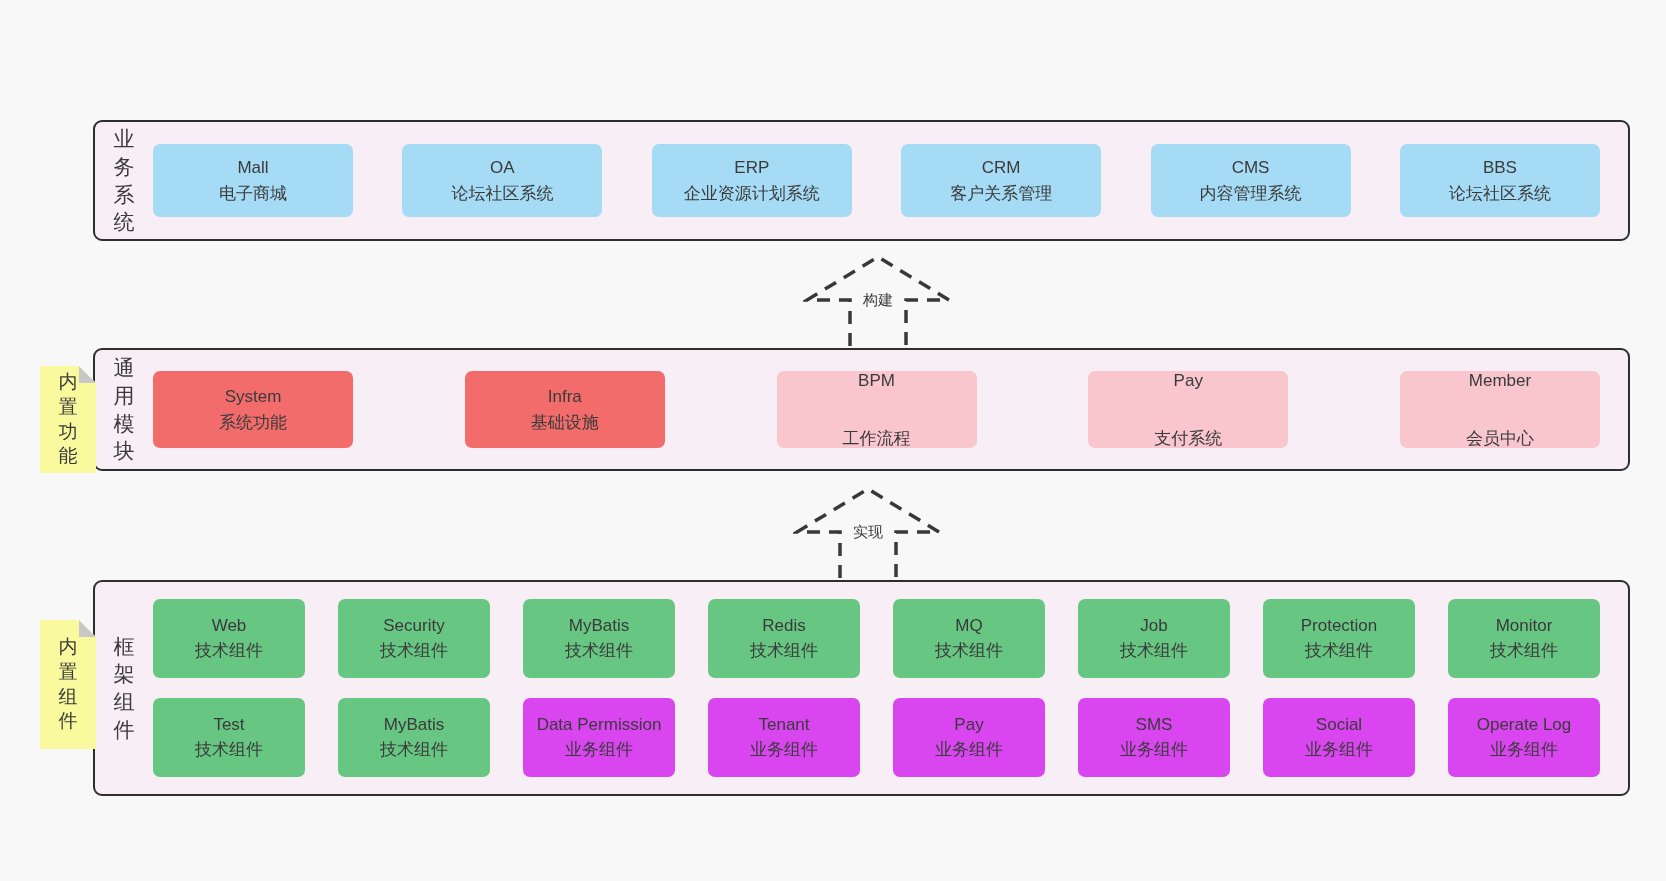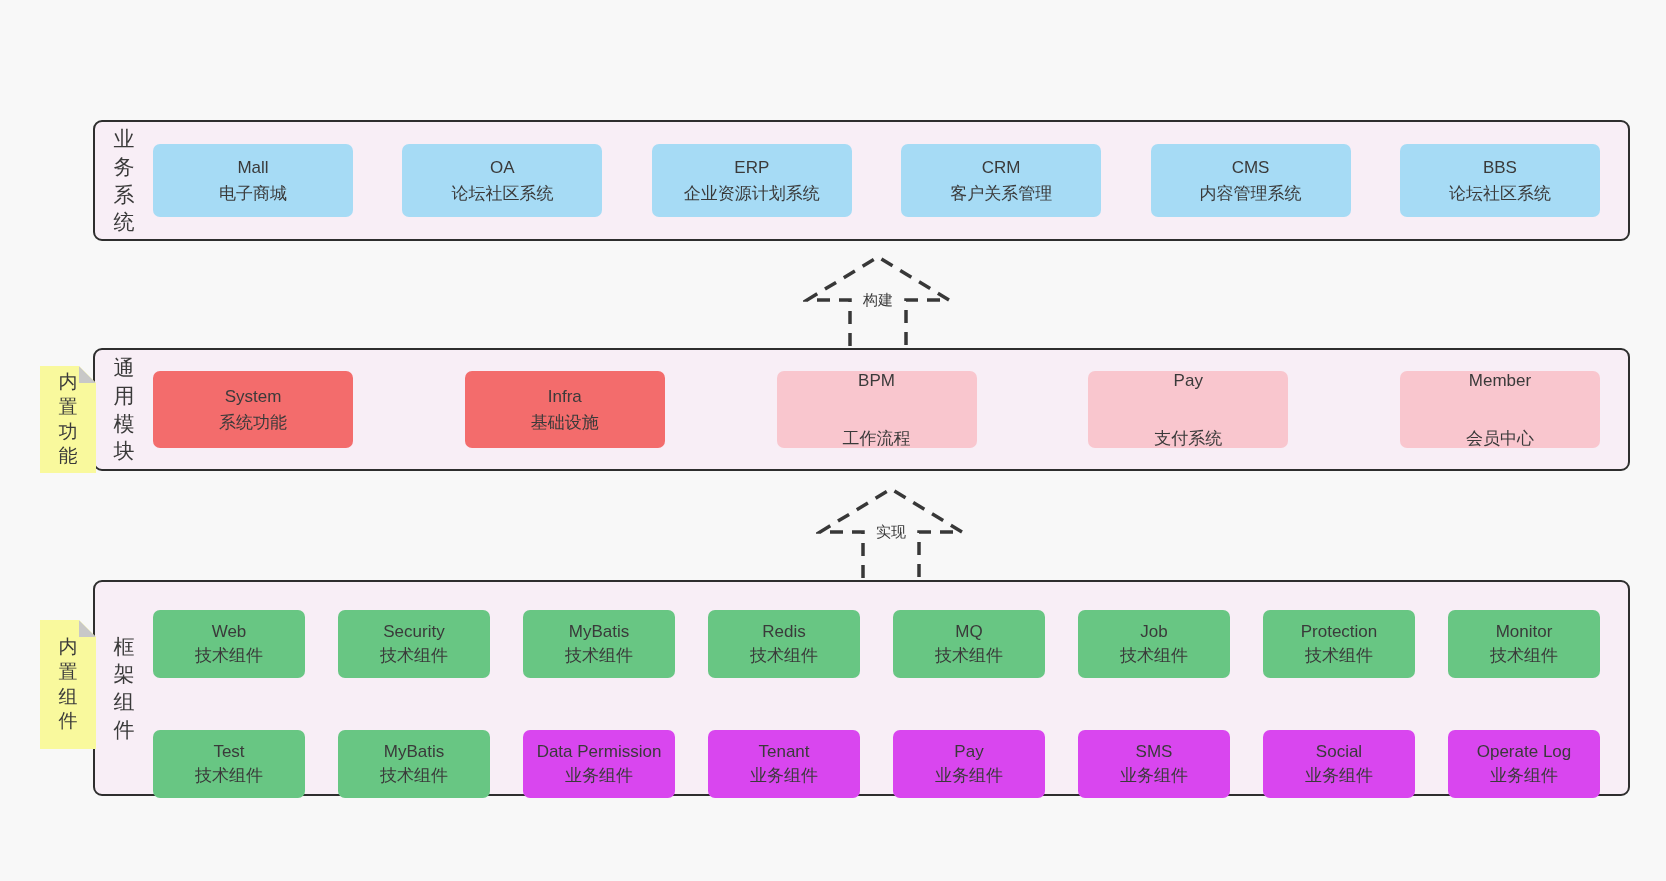--- a/index.html
+++ b/index.html
@@ -24,21 +24,21 @@
   .boxes{flex:1;display:flex;align-items:center;justify-content:space-between;padding-right:28px;}
   .box{
     display:flex;flex-direction:column;align-items:center;justify-content:center;
     text-align:center;border-radius:7px;font-size:17px;line-height:1.5;padding:2px 6px;box-sizing:border-box;
   }
   .panel-business .box,.panel-modules .box{width:200px;}
   .panel-business .box{height:73px;}
   .panel-modules .box{height:77px;}
   .rows{flex:1;display:flex;flex-direction:column;justify-content:center;gap:20px;padding-right:28px;}
   .rows .boxes{flex:none;padding-right:0;}
-  .panel-components .box{width:152px;height:68px;line-height:1.42;margin-top:32px;}
+  .panel-components .box{width:152px;height:79px;line-height:1.42;}
   .blue{background:#a6dbf5;}
   .red{background:#f36c6c;}
   .pink{background:#f9c6ce;gap:32px;}
   .green{background:#68c683;}
   .lgreen{background:#d946ef;}
 
   .sticky{
     position:absolute;left:40px;width:56px;background:#f9f99d;z-index:3;
     clip-path:polygon(0 0, calc(100% - 17px) 0, 100% 17px, 100% 100%, 0 100%);
     display:flex;align-items:center;justify-content:center;
@@ -47,21 +47,21 @@
   .sticky-bottom{top:620px;height:129px;}
   .fold{
     position:absolute;top:0;right:0;width:17px;height:17px;background:#c8c8c8;
     clip-path:polygon(0 0, 100% 100%, 0 100%);
   }
   .sticky-label{font-size:19px;line-height:1.3;white-space:pre-line;text-align:center;}
 
   .arrow{position:absolute;width:150px;height:92px;z-index:2;}
   .arrow svg{display:block;width:100%;height:100%;}
   .arrow-build{left:803px;top:254px;}
-  .arrow-impl{left:816px;top:486px;}
+  .arrow-impl{left:793px;top:486px;}
   .arrow-label{
     position:absolute;left:50%;top:36px;transform:translateX(-50%);
     background:#f8f8f8;padding:1px 4px;font-size:15px;white-space:nowrap;
   }
 </style>
 </head>
 <body>
 
 <div>
 

